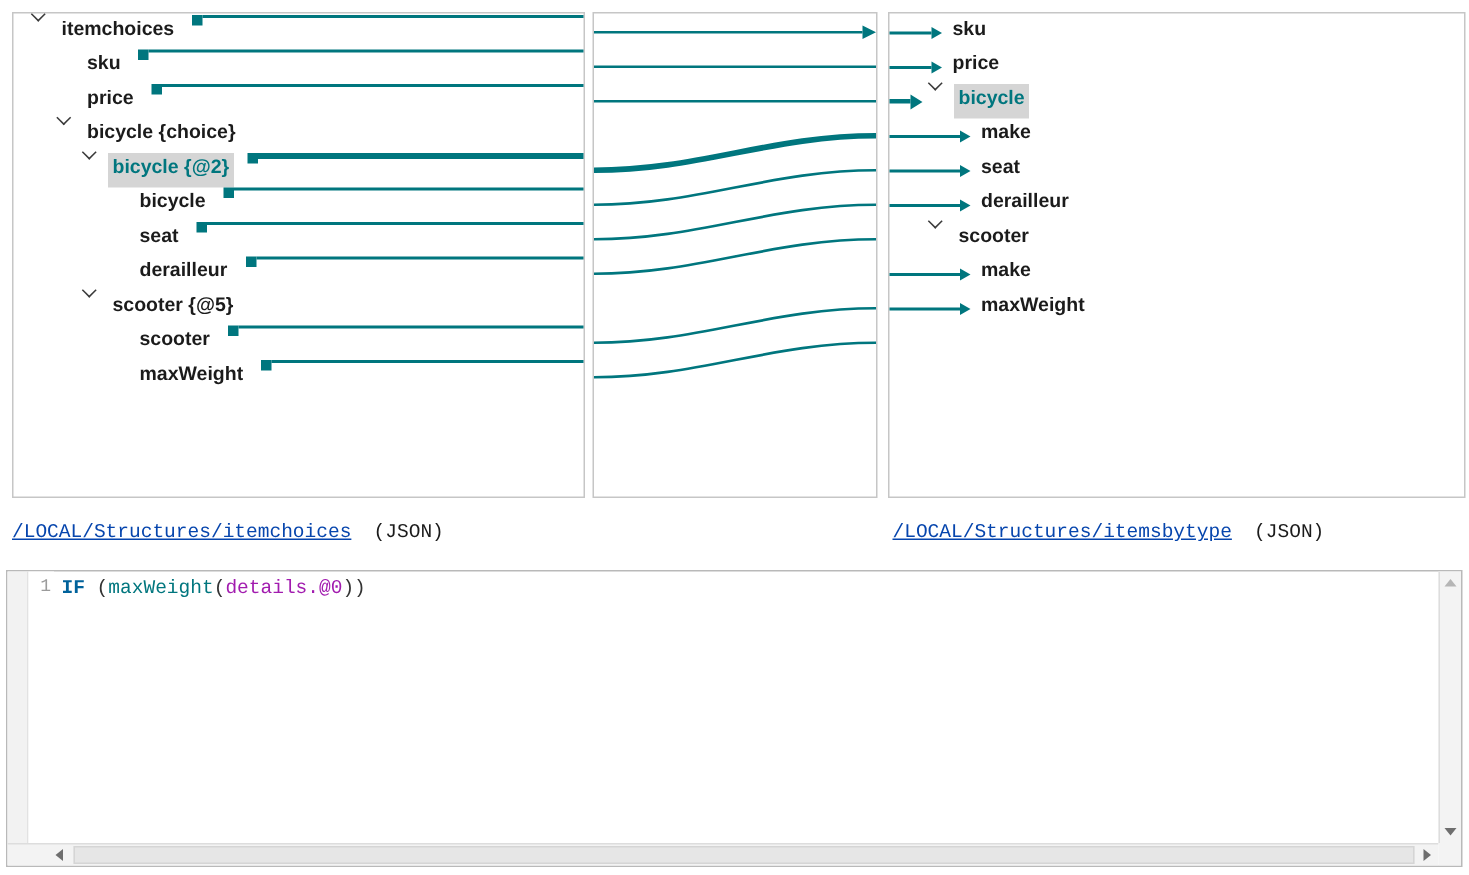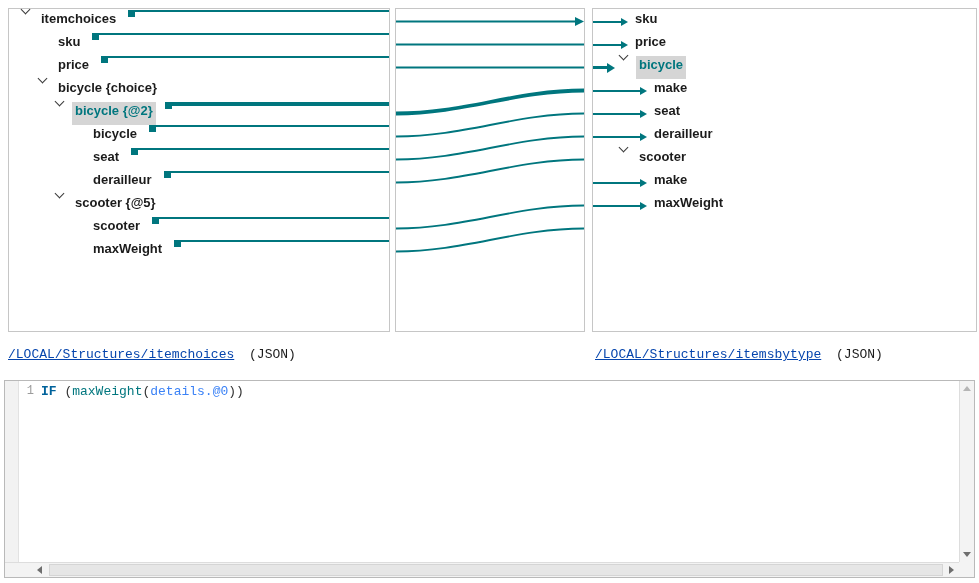--- a/index.html
+++ b/index.html
@@ -47,21 +47,21 @@
   .ann-ruler { position:absolute; left:0; top:0; bottom:15px; width:14px;
                background:#f2f2f2; border-right:1px solid #e2e2e2; }
   .gutter { position:absolute; left:14px; top:0; bottom:15px; width:17px;
             padding:3px 2px 0 0; text-align:right; background:#fff;
             font-family:"Liberation Mono", monospace; font-size:12px; color:#9b9b9b; }
   .code { position:absolute; left:33px; top:0; right:15px; bottom:15px;
           padding:3px 0 0 3px; font-family:"Liberation Mono", monospace;
           font-size:13px; white-space:pre; cursor:text; }
   .seg-keyword  { color:#00629b; font-weight:bold; }
   .seg-function { color:#00767e; }
-  .seg-path     { color:#3b82f6; }
+  .seg-path     { color:#a21caf; }
   .seg-plain    { color:#333333; }
 
   .vscroll { position:absolute; right:0; top:0; bottom:15px; width:15px;
              background:#f3f3f3; border-left:1px solid #ddd; }
   .varrow { position:absolute; left:0; width:14px; height:15px; }
   .varrow.up   { top:0; }
   .varrow.down { bottom:0; }
   .varrow::after { content:""; position:absolute; left:3px; }
   .varrow.up::after   { top:5px; border-left:4px solid transparent; border-right:4px solid transparent; border-bottom:5px solid #b5b5b5; }
   .varrow.down::after { top:5px; border-left:4px solid transparent; border-right:4px solid transparent; border-top:5px solid #6e6e6e; }

